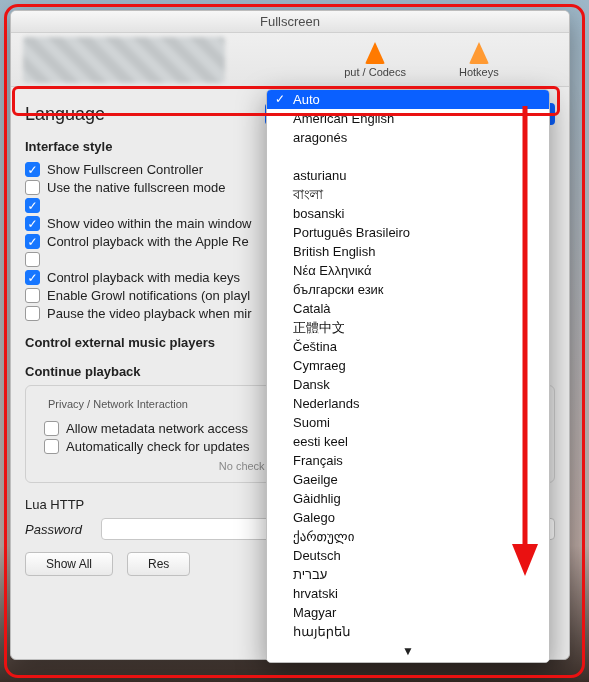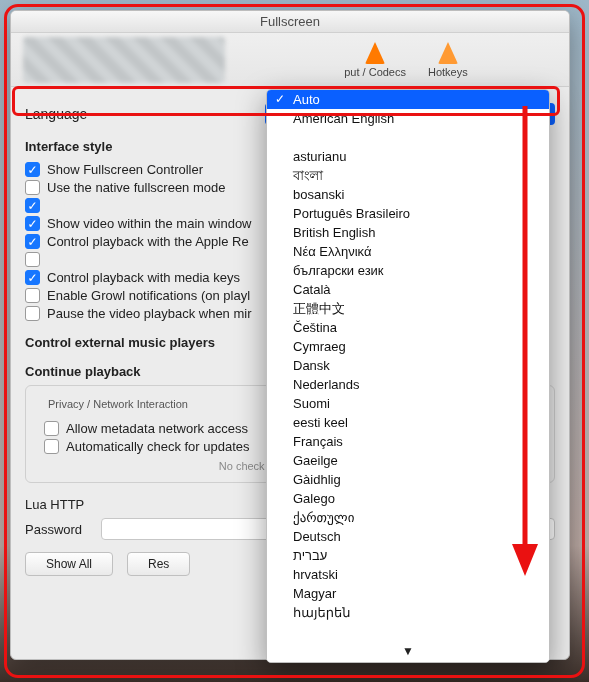--- a/index.html
+++ b/index.html
@@ -10,47 +10,47 @@
   .stage { position:relative; width:589px; height:682px; padding:6px; }
   .red-frame { position:absolute; left:4px; top:4px; right:4px; bottom:4px;
     border:3px solid #ea1111; border-radius:14px; pointer-events:none; z-index:500; }
   .window { position:absolute; left:10px; top:10px; width:560px; height:650px;
     background:#ececec; border:1px solid #bdbdbd; border-radius:6px;
     box-shadow:0 8px 28px rgba(0,0,0,.35); overflow:hidden; }
   .titlebar { height:22px; background:linear-gradient(#f7f7f7,#e3e3e3); text-align:center;
     font-size:13px; color:#4d4d4d; border-bottom:1px solid #d0d0d0; line-height:22px; }
   .toolbar { height:54px; display:flex; gap:22px; align-items:center; justify-content:center;
     border-bottom:1px solid #d0d0d0; background:linear-gradient(#efefef,#e6e6e6); }
-  .tb-item { display:flex; flex-direction:column; align-items:center; font-size:11px; color:#444; cursor:default; }
+  .tb-item { display:flex; flex-direction:column; align-items:center; font-size:11px; color:#444; cursor:default;margin-left:31px; }
   .tb-blur { width:202px; height:46px; border-radius:4px;
     background:repeating-linear-gradient(45deg,#d0d4d6,#d0d4d6 10px,#c2c6c8 10px,#c2c6c8 20px);
     filter:blur(2px); position:absolute; left:12px; top:26px; }
   .cone { width:0;height:0; border-left:10px solid transparent; border-right:10px solid transparent;
     border-bottom:22px solid #ff7a00; margin-bottom:2px; border-radius:2px; }
   .cone.alt { border-bottom-color:#ff9a33; }
   .content { padding:10px 14px 14px; }
   .lang-row { display:flex; align-items:center; margin:6px 0 14px; }
-  .lang-label { flex:0 0 240px; font-size:14px; }
+  .lang-label { flex:0 0 240px; font-size:18px; }
   .select-closed { flex:1; height:22px; background:#0a60ff; color:#fff; border-radius:4px;
     display:flex; align-items:center; padding:0 8px; font-size:13px; }
   .red-box-lang { position:absolute; left:12px; top:86px; width:548px; height:30px;
     border:3px solid #ea1111; border-radius:6px; pointer-events:none; z-index:510; }
   .section-h { font-weight:600; margin:6px 0 8px; font-size:13px; }
   .ck-row { display:flex; align-items:center; gap:7px; margin:3px 0; font-size:13px; color:#222; }
   .ck { width:15px; height:15px; border:1px solid #9a9a9a; border-radius:3px; background:#fff;
     display:flex; align-items:center; justify-content:center; font-size:12px; color:#fff; cursor:pointer; }
   .ck.on { background:#1676ff; border-color:#1676ff; }
   .sect-label { font-weight:600; margin:14px 0 6px; font-size:13px; }
   .group { border:1px solid #cfcfcf; border-radius:6px; padding:10px 12px; margin:6px 0 10px;
     background:#ececec; }
   .group-title { font-size:11px; color:#555; margin:-18px 3px 8px 6px; background:#ececec;
     display:inline-block; padding:0 4px; }
   .note { font-size:11px; color:#8a8a8a; text-align:center; margin-top:6px; }
   .field-row { display:flex; align-items:center; gap:8px; margin:6px 0; }
-  .field-label { width:68px; font-size:13px; }
+  .field-label { width:68px; font-size:13px;font-style:italic; }
   .txt { flex:1; height:22px; border:1px solid #c7c7c7; border-radius:4px; background:#fff;
     padding:0 6px; font-size:13px; color:#9a9a9a; }
   .btns { display:flex; gap:14px; margin-top:12px; }
   .btn { height:22px; padding:11px 20px; border:1px solid #c0c0c0; border-radius:4px;
     background:linear-gradient(#fefefe,#eaeaea); font-size:12px; color:#222; cursor:pointer;
     display:flex; align-items:center; }
   
   .dropdown { position:absolute; left:266px; top:89px; width:284px; height:574px;
     background:#fff; border:1px solid #bfbfbf; border-radius:5px;
     box-shadow:0 10px 30px rgba(0,0,0,.4); z-index:400; overflow:hidden; }
@@ -164,20 +164,21 @@
       </div>
     </div>
   </div>
 
   <div class="red-box-lang"></div>
 
   <div class="dropdown">
     <div id="dd-list">
         <div class="dd-item sel">Auto</div>
         <div class="dd-item">American English</div>
+        <div class="dd-item">aragonés</div>
         <div class="dd-item"></div>
         <div class="dd-item">asturianu</div>
         <div class="dd-item">বাংলা</div>
         <div class="dd-item">bosanski</div>
         <div class="dd-item">Português Brasileiro</div>
         <div class="dd-item">British English</div>
         <div class="dd-item">Νέα Ελληνικά</div>
         <div class="dd-item">български език</div>
         <div class="dd-item">Català</div>
         <div class="dd-item">正體中文</div>

